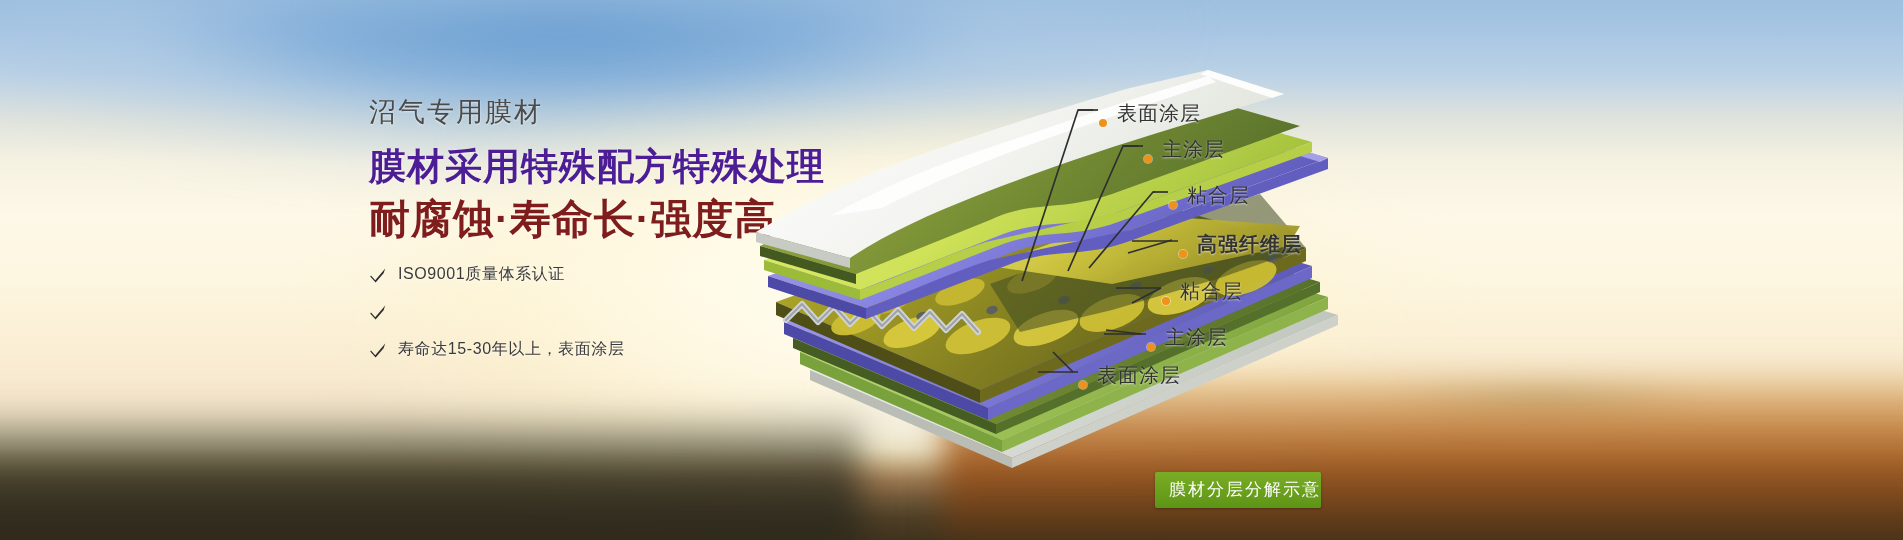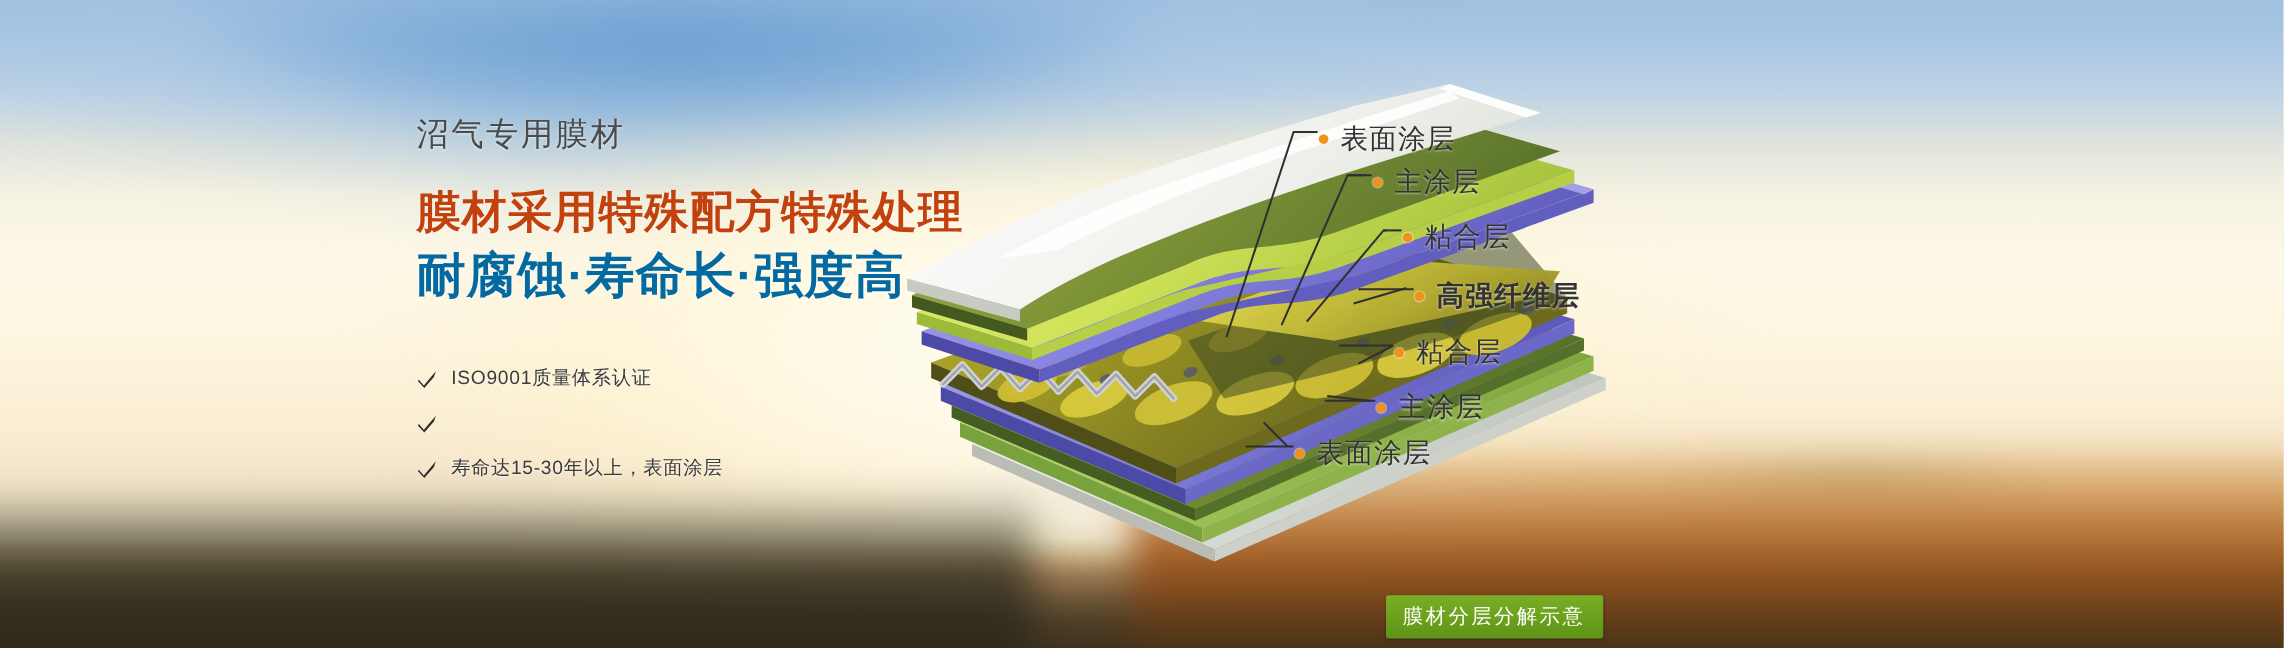--- a/index.html
+++ b/index.html
@@ -87,68 +87,68 @@
     filter:blur(14px);
   }
   .bg-rust-streak{
     position:absolute;left:560px;bottom:42px;width:560px;height:34px;
     background:radial-gradient(ellipse 280px 15px at 50% 50%,
        rgba(170,78,34,.5) 0%, rgba(170,78,34,0) 100%);
     filter:blur(13px);
   }
 
   
-  .copy{position:absolute;left:347px;top:96px;width:470px;}
+  .copy{position:absolute;left:369px;top:96px;width:470px;}
   .eyebrow{
     font-size:27px;color:#4b4b4b;letter-spacing:2px;line-height:1.2;
     font-weight:400;text-shadow:0 1px 2px rgba(255,255,255,.6);
   }
   .headline{
-    margin-top:27px;font-size:37px;font-weight:bold;color:#c2410c;
+    margin-top:17px;font-size:37px;font-weight:bold;color:#4c1d95;
     letter-spacing:1px;line-height:1.18;
     text-shadow:0 1px 3px rgba(255,255,255,.55);
   }
   .subhead{
-    margin-top:6px;font-size:41px;font-weight:bold;color:#0369a1;
+    margin-top:6px;font-size:41px;font-weight:bold;color:#7f1d1d;
     letter-spacing:1px;line-height:1.2;
     text-shadow:0 1px 3px rgba(255,255,255,.5);
   }
-  .bullets{margin-top:51px;}
+  .bullets{margin-top:20px;}
   .bullet{
     display:flex;align-items:center;margin-bottom:18px;
     font-size:16px;color:#3b3b3b;letter-spacing:.6px;
     text-shadow:0 1px 2px rgba(255,255,255,.65);
   }
   .bullet .tick{
     width:18px;height:18px;margin-right:11px;flex:0 0 auto;
     display:flex;align-items:center;justify-content:center;color:#2e2e2e;
   }
 
   
   .illus{position:absolute;left:660px;top:70px;width:680px;height:430px;}
   .illus svg{display:block;width:680px;height:430px;}
 
   
   .callouts{position:absolute;left:0;top:0;width:1903px;height:540px;}
   .callout{
-    position:absolute;display:flex;align-items:center;
-    font-size:23px;color:#333;letter-spacing:1px;white-space:nowrap;
+    position:absolute;display:flex;align-items:flex-end;
+    font-size:20px;color:#333;letter-spacing:1px;white-space:nowrap;
     text-shadow:0 1px 2px rgba(255,255,255,.6);
   }
   .callout .dot{
     width:8px;height:8px;border-radius:50%;background:#f0911a;
     margin-right:10px;flex:0 0 auto;
     box-shadow:0 0 0 1px rgba(255,255,255,.4);
   }
   .leader{position:absolute;left:0;top:0;width:1903px;height:540px;pointer-events:none;}
 
   
   .badge{
-    position:absolute;left:1155px;top:496px;
-    padding:6px 15px 7px 14px;
+    position:absolute;left:1155px;top:472px;
+    padding:6px 0 7px 14px;
     background:linear-gradient(to bottom,#7aad25 0%,#6aa01c 55%,#5e9417 100%);
     color:#ffffff;font-size:17px;letter-spacing:2px;
     border-radius:2px;
     box-shadow:0 1px 3px rgba(0,0,0,.28);
   }
 </style>
 </head>
 <body>
 
 <div id="banner">

